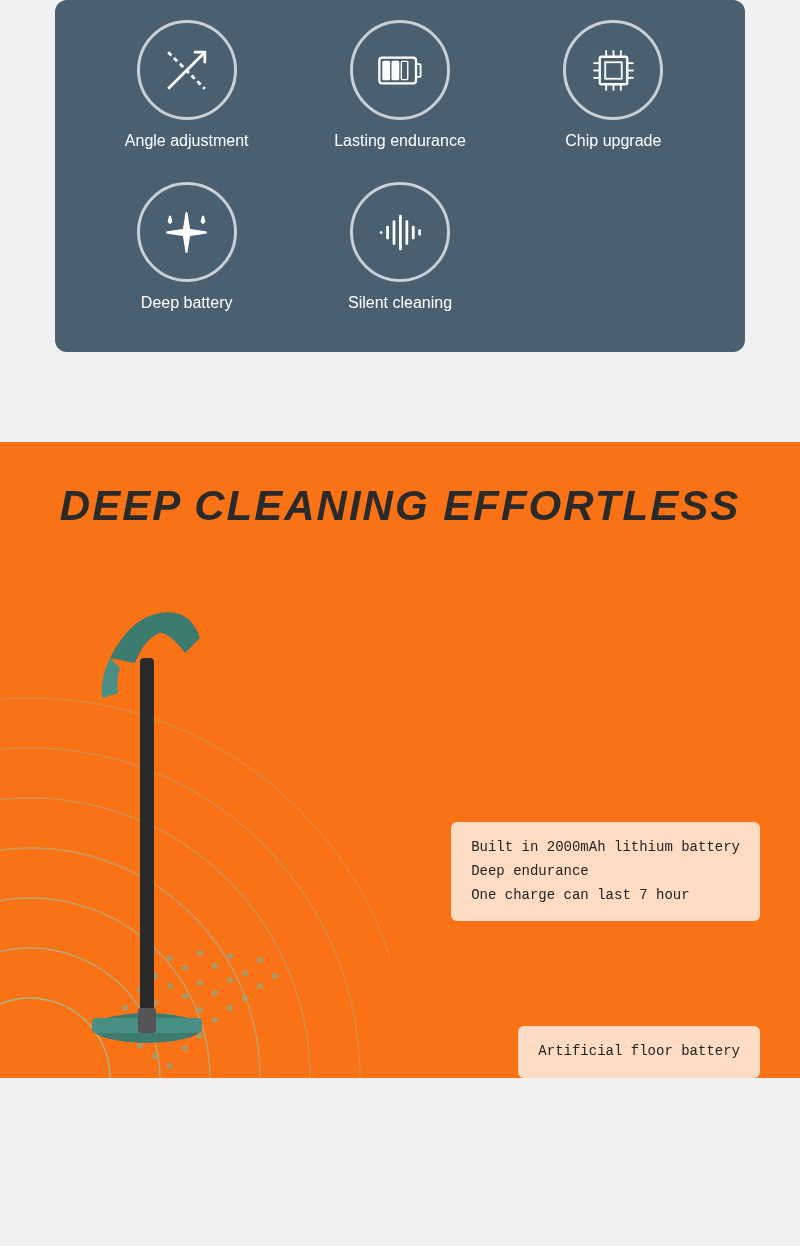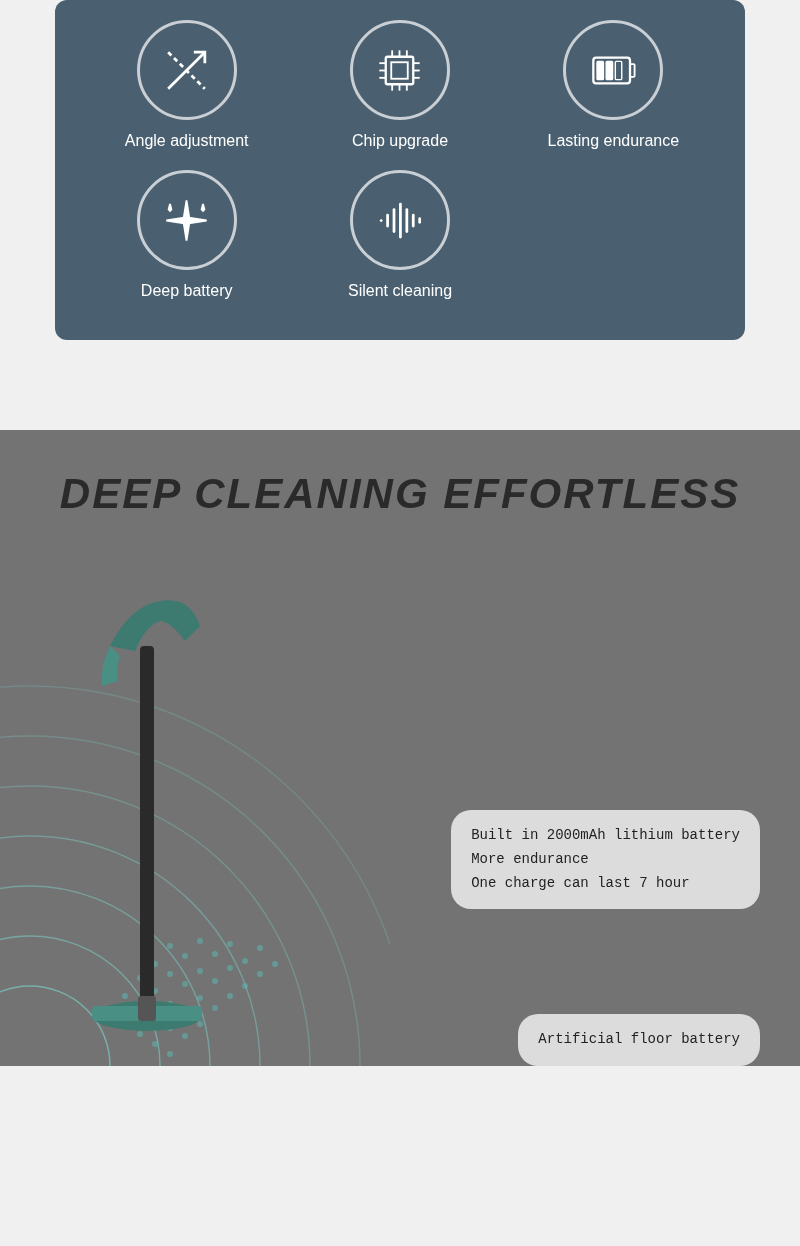--- a/index.html
+++ b/index.html
@@ -13,21 +13,21 @@
     .top-section {
       background: #4a6070;
       margin: 0 55px;
       border-radius: 12px;
       padding: 20px 30px 40px;
     }
 
     .features-grid {
       display: grid;
       grid-template-columns: repeat(3, 1fr);
-      gap: 20px 10px;
+      gap: 32px 10px;
     }
 
     .feature-item {
       display: flex;
       flex-direction: column;
       align-items: center;
       gap: 12px;
     }
 
     .feature-icon-circle {
@@ -57,21 +57,21 @@
     }
 
     
     .gap-section {
       height: 90px;
       background: #f0f0f0;
     }
 
     
     .bottom-section {
-      background: #737373;
+      background: #f97316;
       width: 800px;
       min-height: 636px;
       position: relative;
       overflow: hidden;
       padding: 40px 0 0;
     }
 
     .bottom-title {
       text-align: center;
       font-size: 42px;
@@ -97,21 +97,21 @@
       bottom: 0;
       left: 30px;
       width: 260px;
       height: 500px;
     }
 
     
     .info-box {
       position: absolute;
       background: rgba(255,255,255,0.75);
-      border-radius: 20px;
+      border-radius: 6px;
       padding: 14px 20px;
       max-width: 360px;
     }
 
     .info-box-1 {
       right: 40px;
       top: 380px;
     }
 
     .info-box-2 {
@@ -141,20 +141,35 @@
           <polyline points="38,10 50,10 50,22" stroke="white" stroke-width="3" fill="none"></polyline>
         </svg>
       </div>
       <span class="feature-label">Angle adjustment</span>
     </div>
 
     <div class="feature-item">
       <div class="feature-icon-circle">
         <svg viewBox="0 0 60 60">
 
+          <rect x="8" y="16" width="40" height="28" stroke="white" stroke-width="2.5" fill="none" rx="3"></rect>
+          <rect x="48" y="23" width="5" height="14" stroke="white" stroke-width="2" fill="none" rx="1"></rect>
+
+          <rect x="12" y="20" width="7" height="20" stroke="white" stroke-width="1.5" fill="white" rx="1"></rect>
+          <rect x="22" y="20" width="7" height="20" stroke="white" stroke-width="1.5" fill="white" rx="1"></rect>
+          <rect x="32" y="20" width="7" height="20" stroke="white" stroke-width="1.5" fill="none" rx="1"></rect>
+        </svg>
+      </div>
+      <span class="feature-label">Lasting endurance</span>
+    </div>
+
+    <div class="feature-item">
+      <div class="feature-icon-circle">
+        <svg viewBox="0 0 60 60">
+
           <rect x="15" y="15" width="30" height="30" stroke="white" stroke-width="2.5" fill="none" rx="2"></rect>
           <rect x="21" y="21" width="18" height="18" stroke="white" stroke-width="2" fill="none"></rect>
 
           <line x1="22" y1="15" x2="22" y2="8" stroke="white" stroke-width="2"></line>
           <line x1="30" y1="15" x2="30" y2="8" stroke="white" stroke-width="2"></line>
           <line x1="38" y1="15" x2="38" y2="8" stroke="white" stroke-width="2"></line>
 
           <line x1="22" y1="45" x2="22" y2="52" stroke="white" stroke-width="2"></line>
           <line x1="30" y1="45" x2="30" y2="52" stroke="white" stroke-width="2"></line>
           <line x1="38" y1="45" x2="38" y2="52" stroke="white" stroke-width="2"></line>
@@ -162,35 +177,20 @@
           <line x1="15" y1="22" x2="8" y2="22" stroke="white" stroke-width="2"></line>
           <line x1="15" y1="30" x2="8" y2="30" stroke="white" stroke-width="2"></line>
           <line x1="15" y1="38" x2="8" y2="38" stroke="white" stroke-width="2"></line>
 
           <line x1="45" y1="22" x2="52" y2="22" stroke="white" stroke-width="2"></line>
           <line x1="45" y1="30" x2="52" y2="30" stroke="white" stroke-width="2"></line>
           <line x1="45" y1="38" x2="52" y2="38" stroke="white" stroke-width="2"></line>
         </svg>
       </div>
       <span class="feature-label">Chip upgrade</span>
-    </div>
-
-    <div class="feature-item">
-      <div class="feature-icon-circle">
-        <svg viewBox="0 0 60 60">
-
-          <rect x="8" y="16" width="40" height="28" stroke="white" stroke-width="2.5" fill="none" rx="3"></rect>
-          <rect x="48" y="23" width="5" height="14" stroke="white" stroke-width="2" fill="none" rx="1"></rect>
-
-          <rect x="12" y="20" width="7" height="20" stroke="white" stroke-width="1.5" fill="white" rx="1"></rect>
-          <rect x="22" y="20" width="7" height="20" stroke="white" stroke-width="1.5" fill="white" rx="1"></rect>
-          <rect x="32" y="20" width="7" height="20" stroke="white" stroke-width="1.5" fill="none" rx="1"></rect>
-        </svg>
-      </div>
-      <span class="feature-label">Lasting endurance</span>
     </div>
 
     <div class="feature-item">
       <div class="feature-icon-circle">
         <svg viewBox="0 0 60 60">
 
           <path d="M30 8 L33 27 L30 30 L27 27 Z" fill="white"></path>
           <path d="M30 52 L33 33 L30 30 L27 33 Z" fill="white"></path>
           <path d="M8 30 L27 27 L30 30 L27 33 Z" fill="white"></path>
           <path d="M52 30 L33 27 L30 30 L33 33 Z" fill="white"></path>
@@ -286,21 +286,21 @@
 
     <ellipse cx="117" cy="450" rx="55" ry="15" fill="#3d7a6f"></ellipse>
     <rect x="62" y="440" width="110" height="15" rx="4" fill="#4a8f83"></rect>
 
     <rect x="108" y="430" width="18" height="25" rx="3" fill="#555"></rect>
   </svg>
 
   <div class="info-box info-box-1">
     <p>
       <span>Built in 2000mAh lithium battery</span><br>
-      <span>More endurance</span><br>
+      <span>Deep endurance</span><br>
       <span>One charge can last 7 hour</span>
     </p>
   </div>
 
   <div class="info-box info-box-2">
     <p>
       <span>Artificial floor battery</span>
     </p>
   </div>
 

